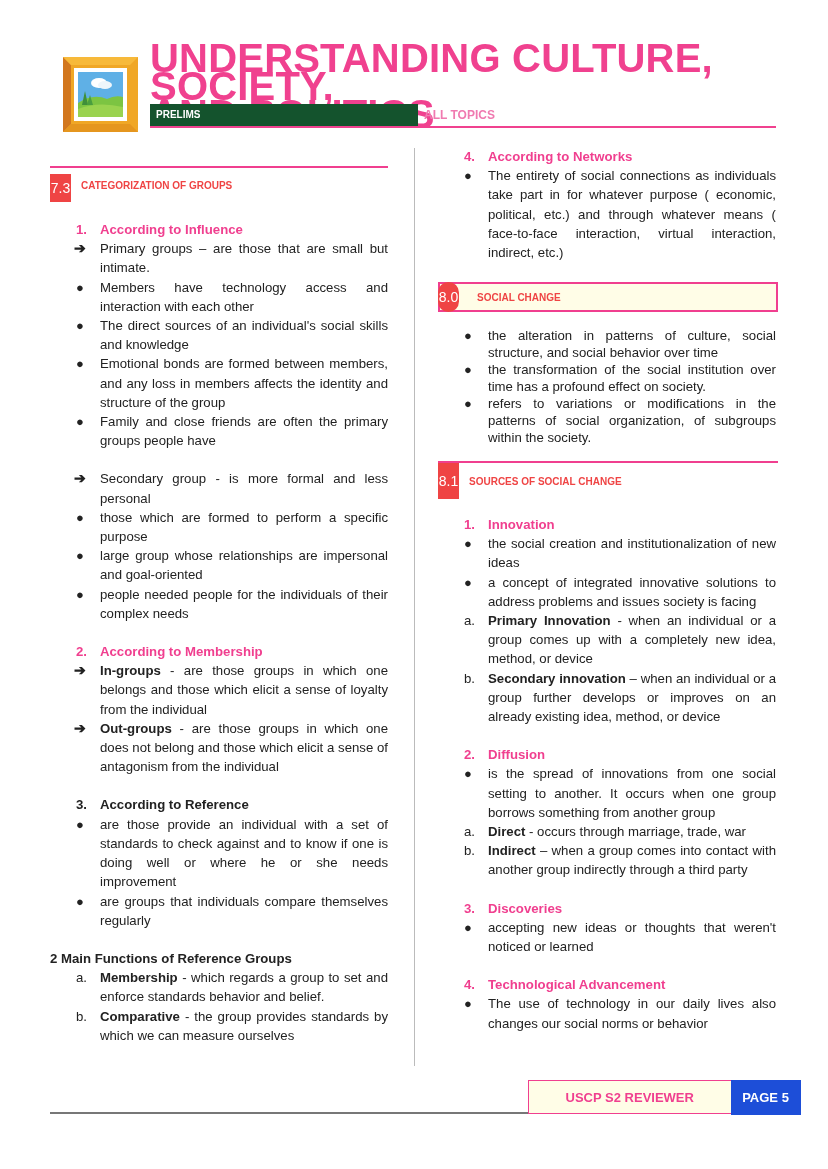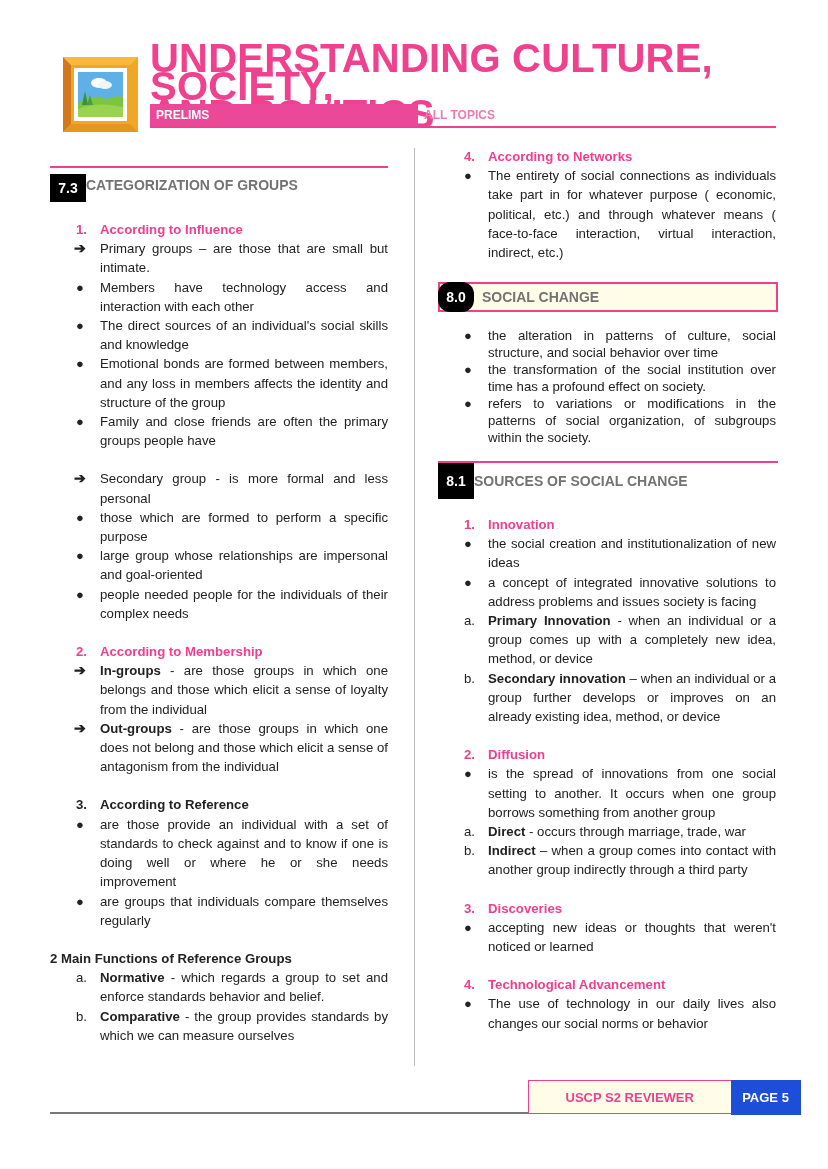--- a/index.html
+++ b/index.html
@@ -4,28 +4,28 @@
 <style>
   * { box-sizing: border-box; margin: 0; padding: 0; }
   html, body { width: 828px; height: 1169px; background: #ffffff; }
   body { position: relative; font-family: "Liberation Sans", sans-serif; color: #222; overflow: hidden; }
 
   .picture-icon { position: absolute; left: 63px; top: 57px; width: 75px; height: 75px; }
 
   .main-title { position: absolute; left: 150px; top: 44px; width: 640px; font-weight: bold; font-size: 40px; line-height: 28px; color: #f0418f; letter-spacing: 0.2px; }
 
   .tabbar { position: absolute; left: 150px; top: 104px; width: 626px; height: 24px; border-bottom: 2px solid #f0418f; }
-  .tab-prelims { position: absolute; left: 0; top: 0; width: 268px; height: 22px; background: #ec4899; color: #fff; font-weight: bold; font-size: 12px; line-height: 22px; padding-left: 6px; }
+  .tab-prelims { position: absolute; left: 0; top: 0; width: 268px; height: 22px; background: #14532d; color: #fff; font-weight: bold; font-size: 10px; line-height: 22px; padding-left: 6px; }
   .tab-all { position: absolute; left: 274px; top: 0; height: 22px; color: #f07ab0; font-weight: bold; font-size: 12px; line-height: 22px; }
 
   .col-divider { position: absolute; left: 414px; top: 148px; width: 1px; height: 918px; background: #bbb; }
 
   .section-head { position: absolute; height: 30px; display: flex; align-items: stretch; }
-  .section-head .num { width: 36px; background: #000000; color: #fff; font-weight: bold; font-size: 14px; display: flex; align-items: center; justify-content: center; }
-  .section-head .title { flex: 1; color: #737373; font-weight: bold; font-size: 14px; display: flex; align-items: center; }
+  .section-head .num { width: 21px; background: #ef4444; color: #fff; font-weight: normal; font-size: 14px; display: flex; align-items: center; justify-content: center; }
+  .section-head .title { flex: 1; color: #ef4444; font-weight: bold; font-size: 10px; display: flex; align-items: center; padding-left: 10px; }
   .section-head.boxed { border: 2px solid #f03f8f; background: #fffde7; }
   .section-head.boxed .num { margin: -2px 8px -2px -2px; border-radius: 12px; }
   .section-head.topline { border-top: 2px solid #f03f8f; }
 
   .content { position: absolute; font-size: 13.2px; line-height: 19.2px; color: #222; }
   .item { position: relative; padding-left: 50px; text-align: justify; }
   .item .mk { position: absolute; left: 26px; top: 0; width: 20px; }
   .item .mk.bullet { font-size: 13px; }
   .item .mk.arrow { left: 24px; font-size: 14px; font-weight: bold; }
   .item.head { color: #f03f8f; font-weight: bold; }
@@ -118,21 +118,21 @@
     <span class="mk">3.</span>
     <span>According to Reference</span>
   </div>
   <div class="item"><span class="mk bullet">●</span><span>are those provide an individual with a set of standards to check against and to know if one is doing well or where he or she needs improvement</span></div>
   <div class="item"><span class="mk bullet">●</span><span>are groups that individuals compare themselves regularly</span></div>
   <div class="gap"></div>
 
   <div class="sub-head">2 Main Functions of Reference Groups</div>
   <div class="item">
     <span class="mk">a.</span>
-    <b>Normative</b><span> - which regards a group to set and enforce standards behavior and belief.</span>
+    <b>Membership</b><span> - which regards a group to set and enforce standards behavior and belief.</span>
   </div>
   <div class="item">
     <span class="mk">b.</span>
     <b>Comparative</b><span> - the group provides standards by which we can measure ourselves</span>
   </div>
 </div>
 
 <div class="content" style="left:438px; top:147px; width:338px;">
   <div class="item head">
     <span class="mk">4.</span>

